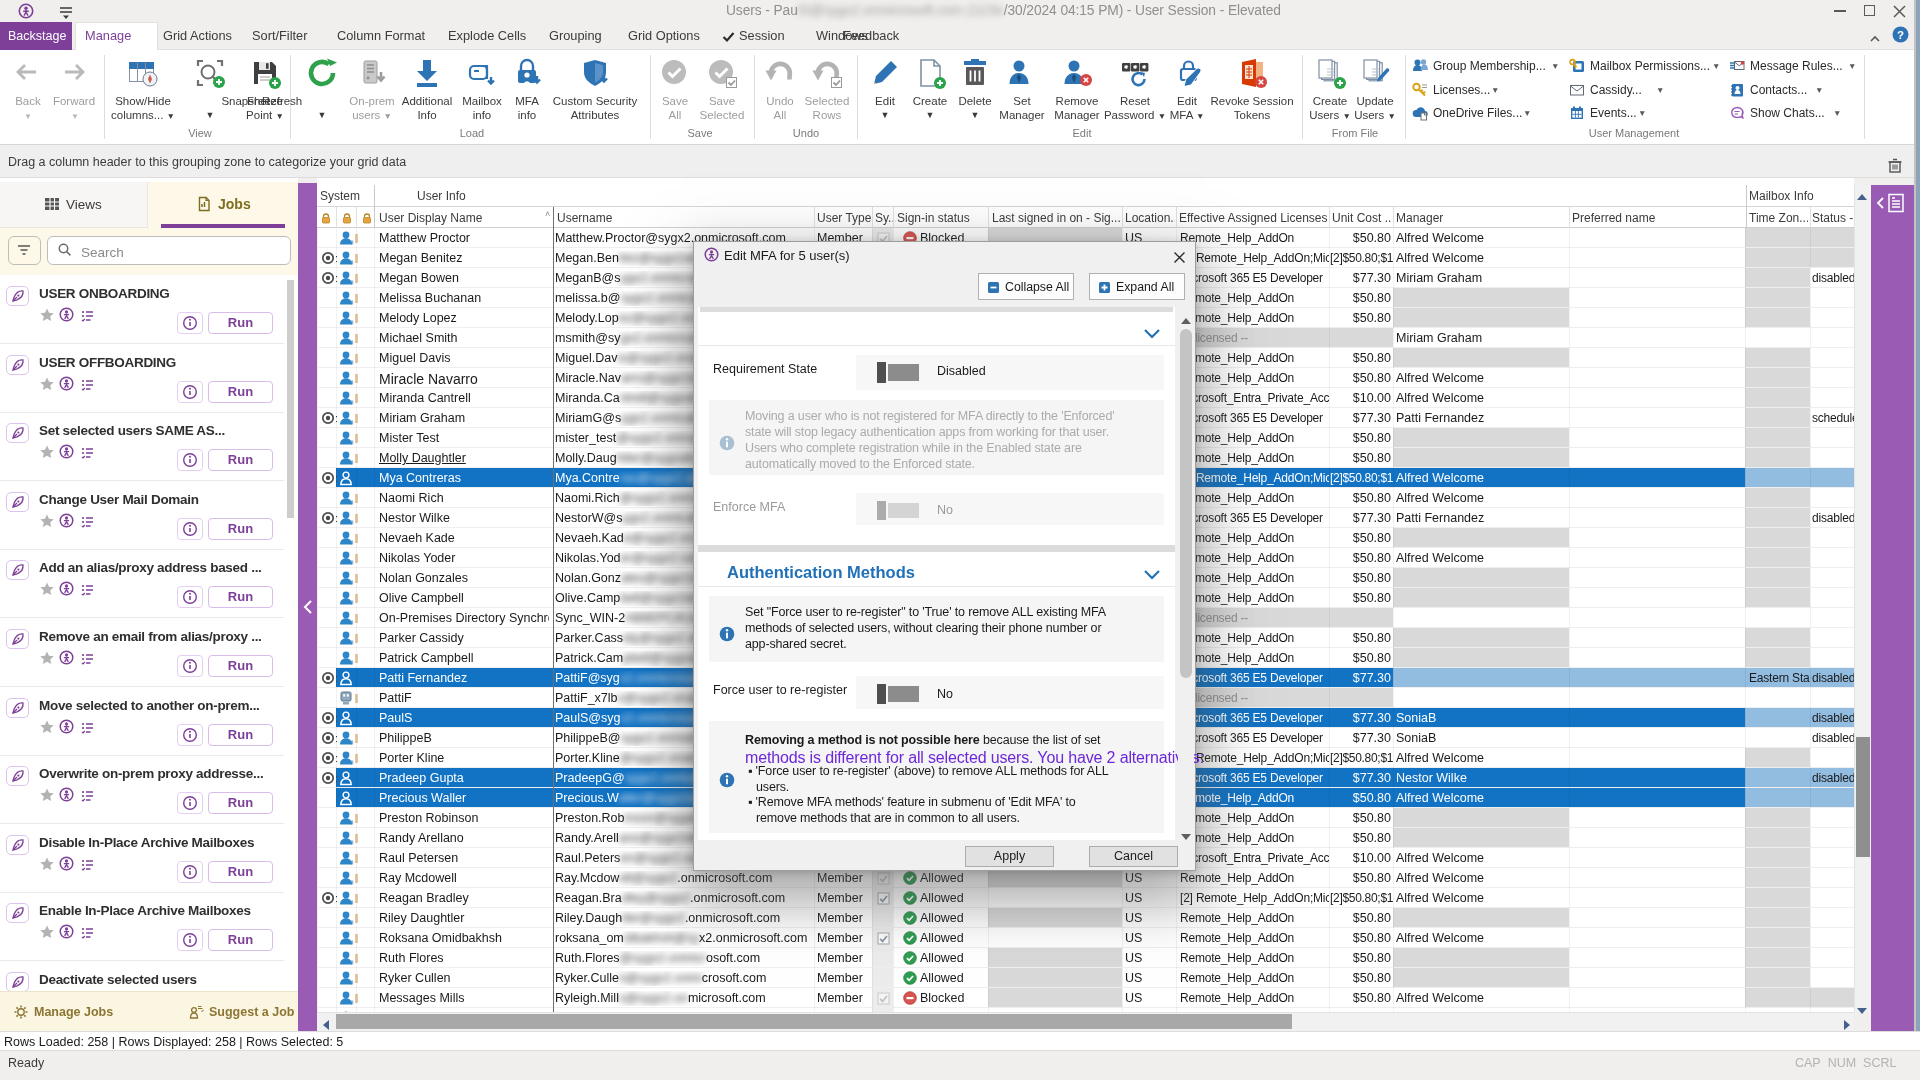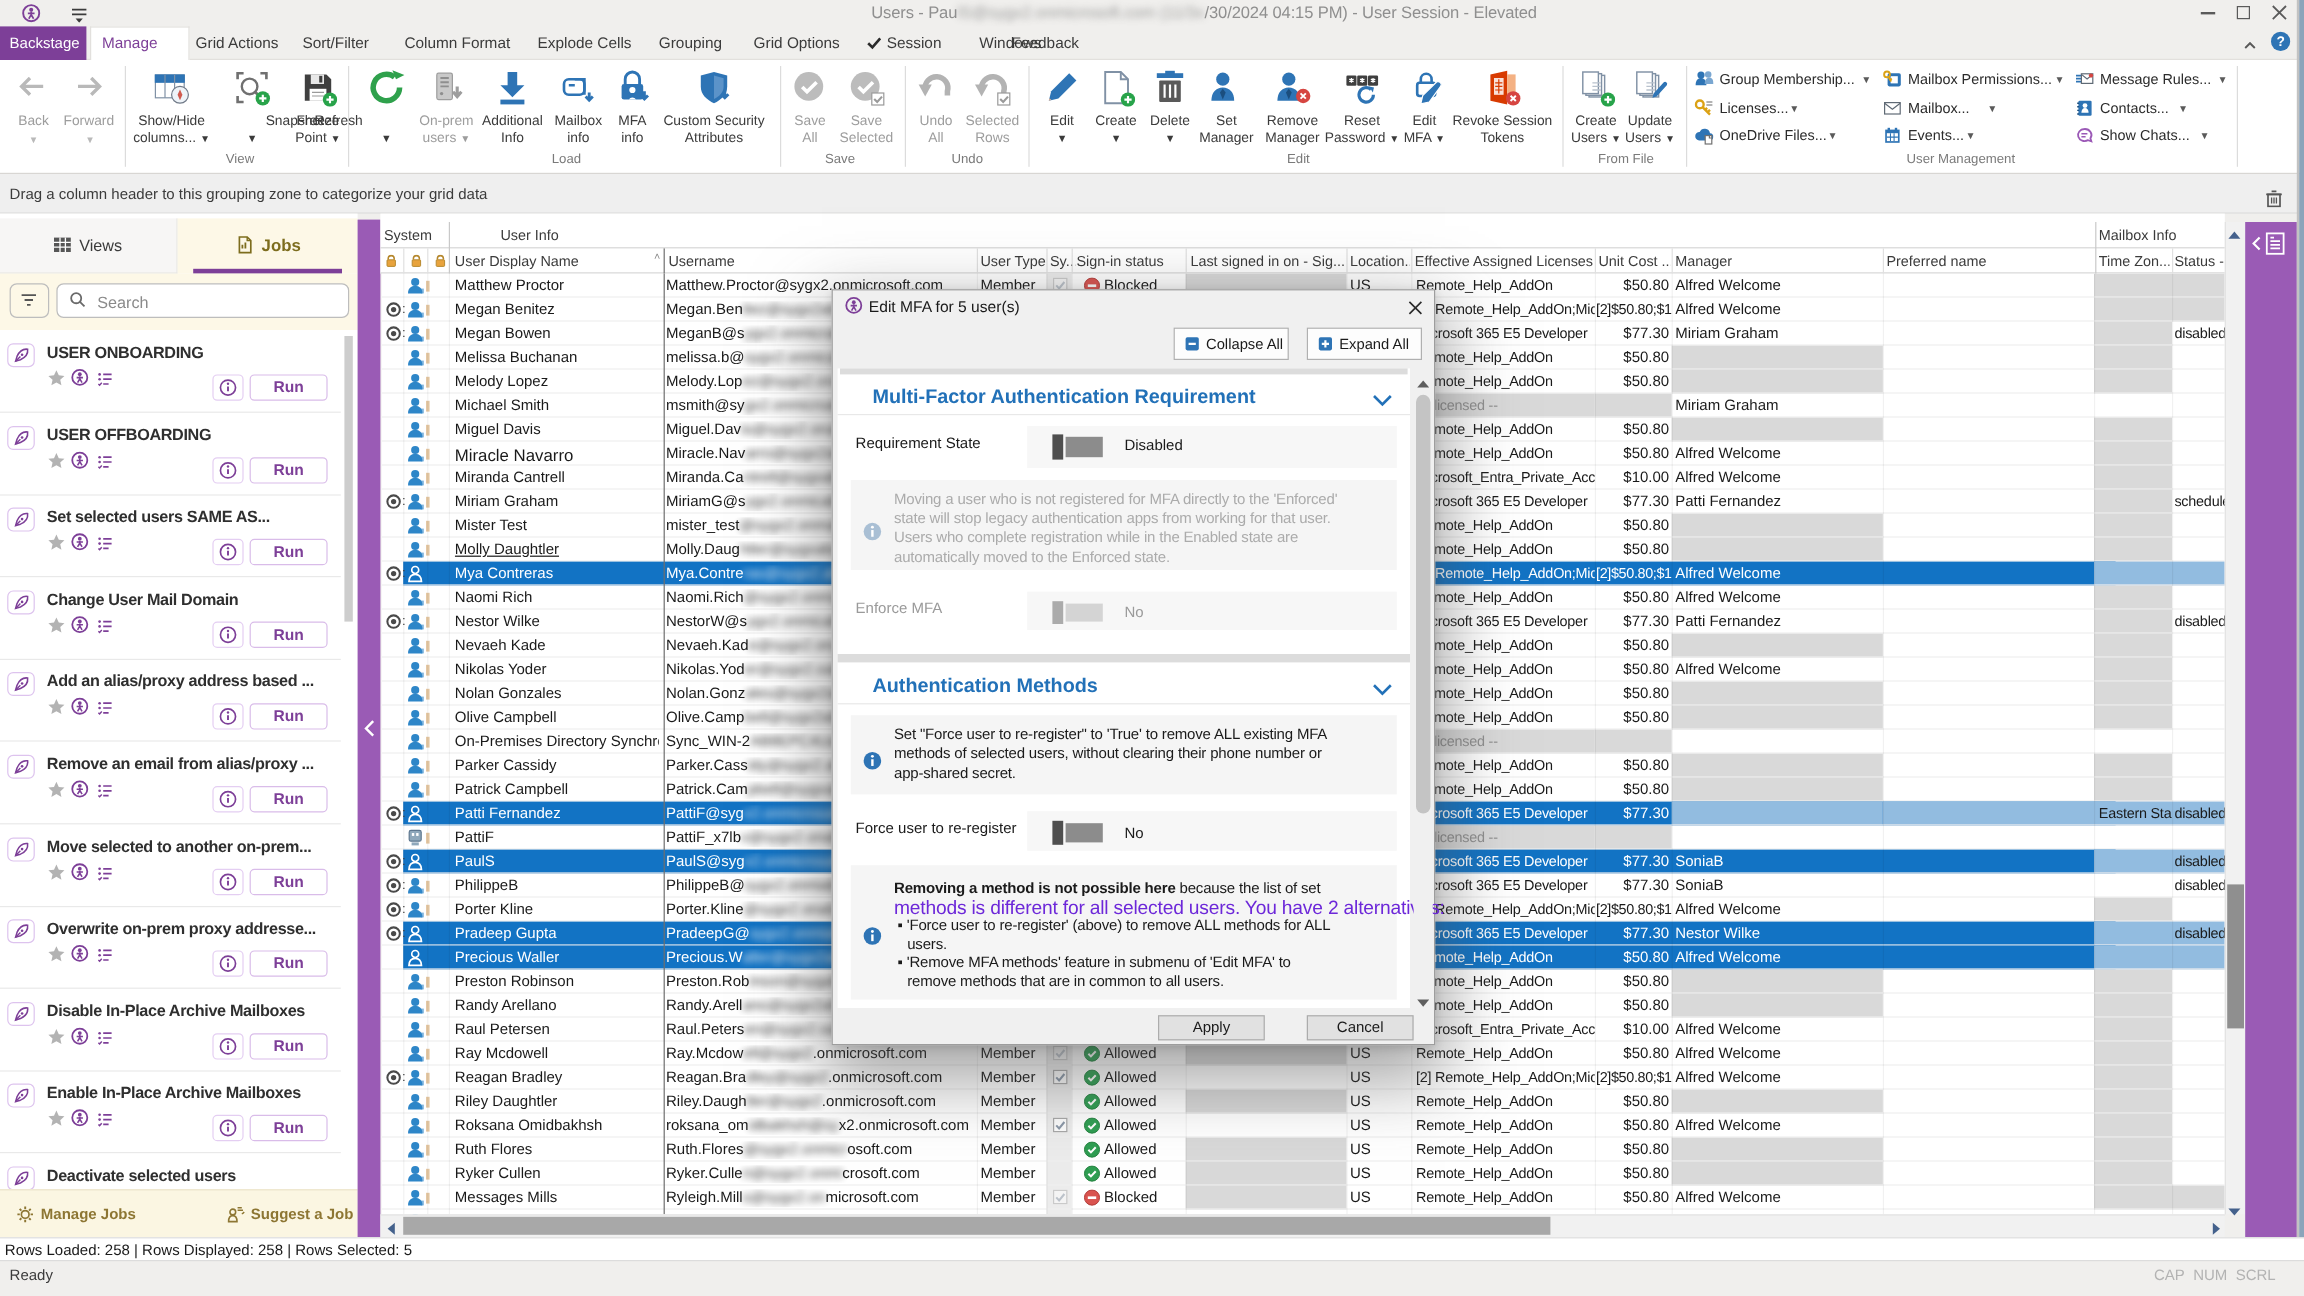--- a/index.html
+++ b/index.html
@@ -290,21 +290,21 @@
       <rect x="6.5" y="5.5" width="6" height="6" fill="#fff"></rect>
       <circle cx="3.5" cy="4" r="2.4" fill="none" stroke="#dba215" stroke-width="1.6"></circle>
       <path d="M4.5 6 l2.5 4 M6 8.5 l1.5 -1" stroke="#dba215" stroke-width="1.6"></path>
     </svg></div>
 <div style="left:1590px;top:59px;width:200px;height:15px;font-size:12px;color:#2b2b2b;"><span class="t">Mailbox Permissions...</span></div>
 <div style="left:1712px;top:61px;width:10px;height:10px;font-size:8.5px;color:#5a5a5a;">▼</div>
 <div style="left:1569px;top:82px;width:16px;height:16px;"><svg width="16" height="16" viewBox="0 0 16 16" xmlns="http://www.w3.org/2000/svg">
       <rect x="1.5" y="3.5" width="13" height="9.5" fill="#fff" stroke="#5f6a75"></rect>
       <path d="M1.5 4 l6.5 5 l6.5 -5" fill="none" stroke="#5f6a75"></path>
     </svg></div>
-<div style="left:1590px;top:83px;width:200px;height:15px;font-size:12px;color:#2b2b2b;"><span class="t">Mailbox...</span></div>
+<div style="left:1590px;top:83px;width:200px;height:15px;font-size:12px;color:#2b2b2b;"><span class="t">Cassidy...</span></div>
 <div style="left:1656px;top:85px;width:10px;height:10px;font-size:8.5px;color:#5a5a5a;">▼</div>
 <div style="left:1569px;top:105px;width:16px;height:16px;"><svg width="16" height="16" viewBox="0 0 16 16" xmlns="http://www.w3.org/2000/svg">
       <rect x="2" y="3" width="12" height="11" fill="#2e74b5"></rect>
       <rect x="3.4" y="6" width="9.2" height="6.6" fill="#fff"></rect>
       <path d="M3.4 9.3 h9.2 M6.4 6 v6.6 M9.4 6 v6.6" stroke="#2e74b5" stroke-width="0.9"></path>
       <rect x="4" y="1.5" width="2" height="3" fill="#2e74b5"></rect>
       <rect x="10" y="1.5" width="2" height="3" fill="#2e74b5"></rect>
     </svg></div>
 <div style="left:1590px;top:106px;width:200px;height:15px;font-size:12px;color:#2b2b2b;"><span class="t">Events...</span></div>
 <div style="left:1638px;top:108px;width:10px;height:10px;font-size:8.5px;color:#5a5a5a;">▼</div>
@@ -1746,21 +1746,20 @@
       </svg></div>
     <div style="left:311px;top:38px;width:70px;height:15px;font-size:12.3px;color:#1a1a1a;"><span class="t">Collapse All</span></div>
     <div style="left:395px;top:31px;width:96px;height:27px;background:#fdfdfd;border:1px solid #b0b0b0;"></div>
     <div style="left:404px;top:38px;width:13px;height:13px;"><svg width="13" height="13" viewBox="0 0 13 13" xmlns="http://www.w3.org/2000/svg">
         <rect x="1" y="1" width="11" height="11" rx="1.5" fill="#2e74b5"></rect>
         <path d="M3.5 6.5 h6 M6.5 3.5 v6" stroke="#fff" stroke-width="1.8"></path>
       </svg></div>
     <div style="left:422px;top:38px;width:70px;height:15px;font-size:12.3px;color:#1a1a1a;"><span class="t">Expand All</span></div>
     <div style="left:4px;top:65px;width:477px;height:533px;background:#fff;"></div>
     <div style="left:6px;top:65px;width:473px;height:5px;background:#dcdcdc;"></div>
-    <div style="left:33px;top:80px;width:420px;height:20px;font-size:16.5px;font-weight:bold;color:#2271b8;"><span class="t">Multi-Factor Authentication Requirement</span></div>
     <div style="left:449px;top:84px;width:18px;height:14px;"><svg width="18" height="14" viewBox="0 0 18 14" xmlns="http://www.w3.org/2000/svg">
         <path d="M2 4 l7 7 l7 -7" fill="none" stroke="#2271b8" stroke-width="2.2"></path>
       </svg></div>
     <div style="left:4px;top:103px;width:477px;height:1px;background:#e8e8e8;"></div>
     <div style="left:19px;top:120px;width:140px;height:16px;font-size:12.5px;color:#1a1a1a;"><span class="t">Requirement State</span></div>
     <div style="left:162px;top:113px;width:308px;height:35px;background:#f7f7f7;"></div>
     <div style="left:183px;top:120px;width:9px;height:21px;background:#4f4f4f;"></div>
     <div style="left:194px;top:122px;width:31px;height:17px;background:#8c8c8c;"></div>
     <div style="left:243px;top:122px;width:80px;height:16px;font-size:12.5px;color:#1a1a1a;">Disabled</div>
     <div style="left:15px;top:158px;width:455px;height:75px;background:#f5f5f5;"></div>

